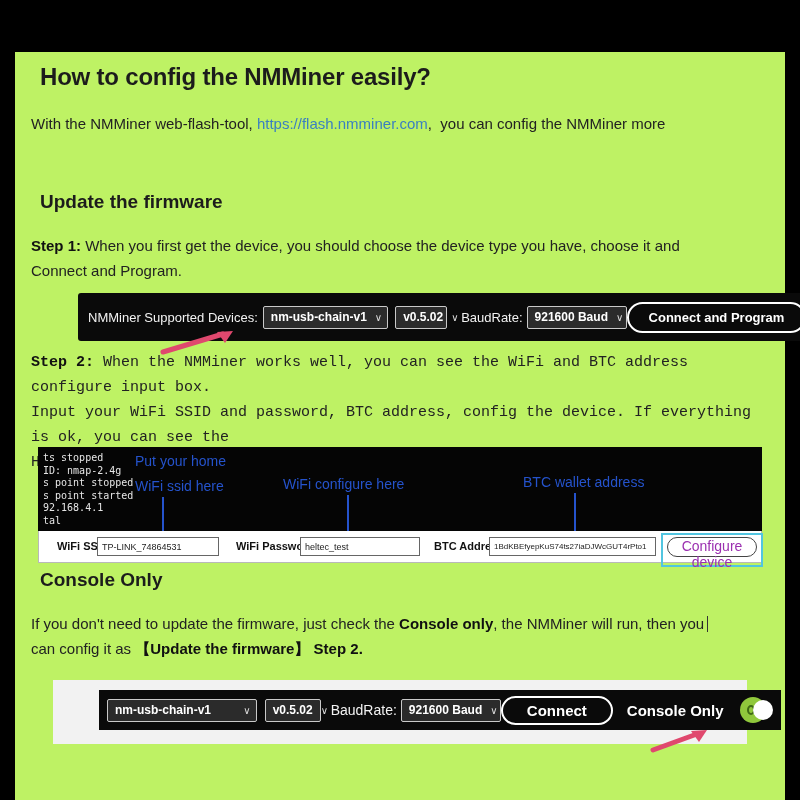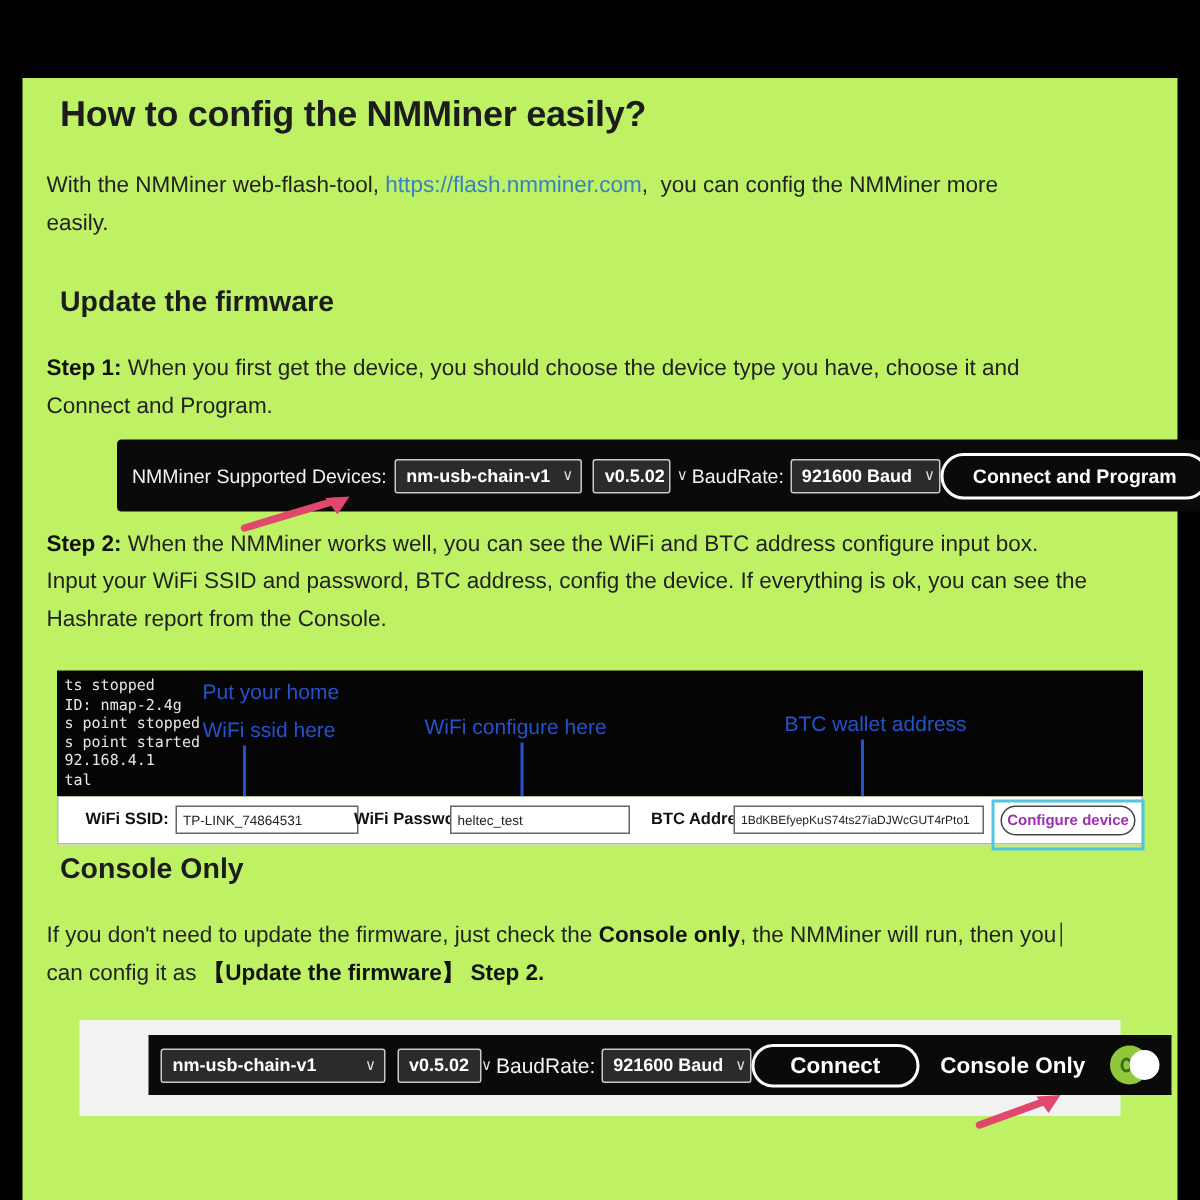--- a/index.html
+++ b/index.html
@@ -55,21 +55,21 @@
   .f-label { position:absolute; top:9px; font-size:11px; font-weight:700; color:#111;
              white-space:nowrap; }
   .f-input { position:absolute; top:6px; height:19px; border:1px solid #666;
              background:#fff; font-size:9px; color:#222; padding:0 4px;
              font-family:"Liberation Sans", sans-serif; }
   #btc-input { font-size:8px; }
   .cfg-highlight { position:absolute; left:622px; top:2px; width:102px; height:34px;
                    border:2px solid #52c5e0; }
   .cfg-btn { position:absolute; left:628px; top:6px; width:90px; height:20px;
              background:#fff; border:1.5px solid #444; border-radius:11px;
-             color:#9b30b0; font-size:10px; font-weight:700; cursor:pointer;
+             color:#9b30b0; font-size:14px; font-weight:400; cursor:pointer;
              font-family:"Liberation Sans", sans-serif; }
 
   
   #toolbar2-wrap { position:absolute; left:38px; top:628px; width:694px; height:64px;
                    background:#f2f2f2; }
   #toolbar2 { position:absolute; left:6px; top:10px; width:682px; height:40px;
               padding:0 8px; border-radius:0; }
   #toolbar2 .sel-device { width:168px; }
   #toolbar2 .sel-ver { width:56px; margin-left:8px; }
   #toolbar2 .bar-baud { margin-left:10px; font-size:14px; }
@@ -89,21 +89,20 @@
 </head>
 <body>
 
 <div class="stage">
   <div class="panel">
 
     <div class="page-title">How to config the NMMiner easily?</div>
 
     <div class="para" style="top:59px;">
       <span>With the NMMiner web-flash-tool, </span><a class="link" href="#">https://flash.nmminer.com</a><span>,&nbsp; you can config the NMMiner more</span>
-      <span class="ln">easily.</span>
     </div>
 
     <h2 class="sec" style="top:139px;">Update the firmware</h2>
 
     <div class="para" style="top:181px;">
       <span class="b">Step 1:</span><span> When you first get the device, you should choose the device type you have, choose it and</span>
       <span class="ln">Connect and Program.</span>
     </div>
 
     <div class="bar" id="toolbar1">
@@ -121,21 +120,21 @@
         <span>921600 Baud</span>
         <span class="chev">∨</span>
       </div>
       <button class="pill">Connect and Program</button>
     </div>
     <svg id="arrow1" width="90" height="26" viewBox="0 0 90 26">
       <line x1="18" y1="22" x2="78" y2="4" stroke="#e0486e" stroke-width="5" stroke-linecap="round"></line>
       <polygon points="88,1 72,2 80,13" fill="#e0486e"></polygon>
     </svg>
 
-    <div class="para" style="top:298px;">
+    <div class="para" style="top:298px;font-family:Liberation Mono, monospace;">
       <span class="b">Step 2:</span><span> When the NMMiner works well, you can see the WiFi and BTC address configure input box.</span>
       <span class="ln">Input your WiFi SSID and password, BTC address, config the device. If everything is ok, you can see the</span>
       <span class="ln">Hashrate report from the Console.</span>
     </div>
 
     <div id="console-shot">
       <div class="console-black">
         <div class="log"><span>ts stopped</span>
 <span>ID: nmap-2.4g</span>
 <span>s point stopped</span>
@@ -146,21 +145,21 @@
         <div class="anno" style="left:97px; top:31px;">WiFi ssid here</div>
         <div class="anno" style="left:245px; top:29px;">WiFi configure here</div>
         <div class="anno" style="left:485px; top:27px;">BTC wallet address</div>
       </div>
       <div class="blue-line" style="left:124px; top:50px; height:42px;"></div>
       <div class="blue-line" style="left:309px; top:48px; height:44px;"></div>
       <div class="blue-line" style="left:536px; top:46px; height:46px;"></div>
 
       <div class="field-row">
         <span class="f-label" style="left:18px;">WiFi SSID:</span>
-        <input class="f-input" style="left: 78px; width: 122px;" value="TP-LINK_74864531">
+        <input class="f-input" style="left: 58px; width: 122px;" value="TP-LINK_74864531">
         <span class="f-label" style="left:197px;">WiFi Password:</span>
         <input class="f-input" style="left: 261px; width: 120px;" value="heltec_test">
         <span class="f-label" style="left:395px;">BTC Address:</span>
         <input class="f-input" id="btc-input" style="left: 450px; width: 167px;" value="1BdKBEfyepKuS74ts27iaDJWcGUT4rPto1">
         <div class="cfg-highlight"></div>
         <button class="cfg-btn">Configure device</button>
       </div>
     </div>
 
     <h2 class="sec" style="top:517px;">Console Only</h2>

